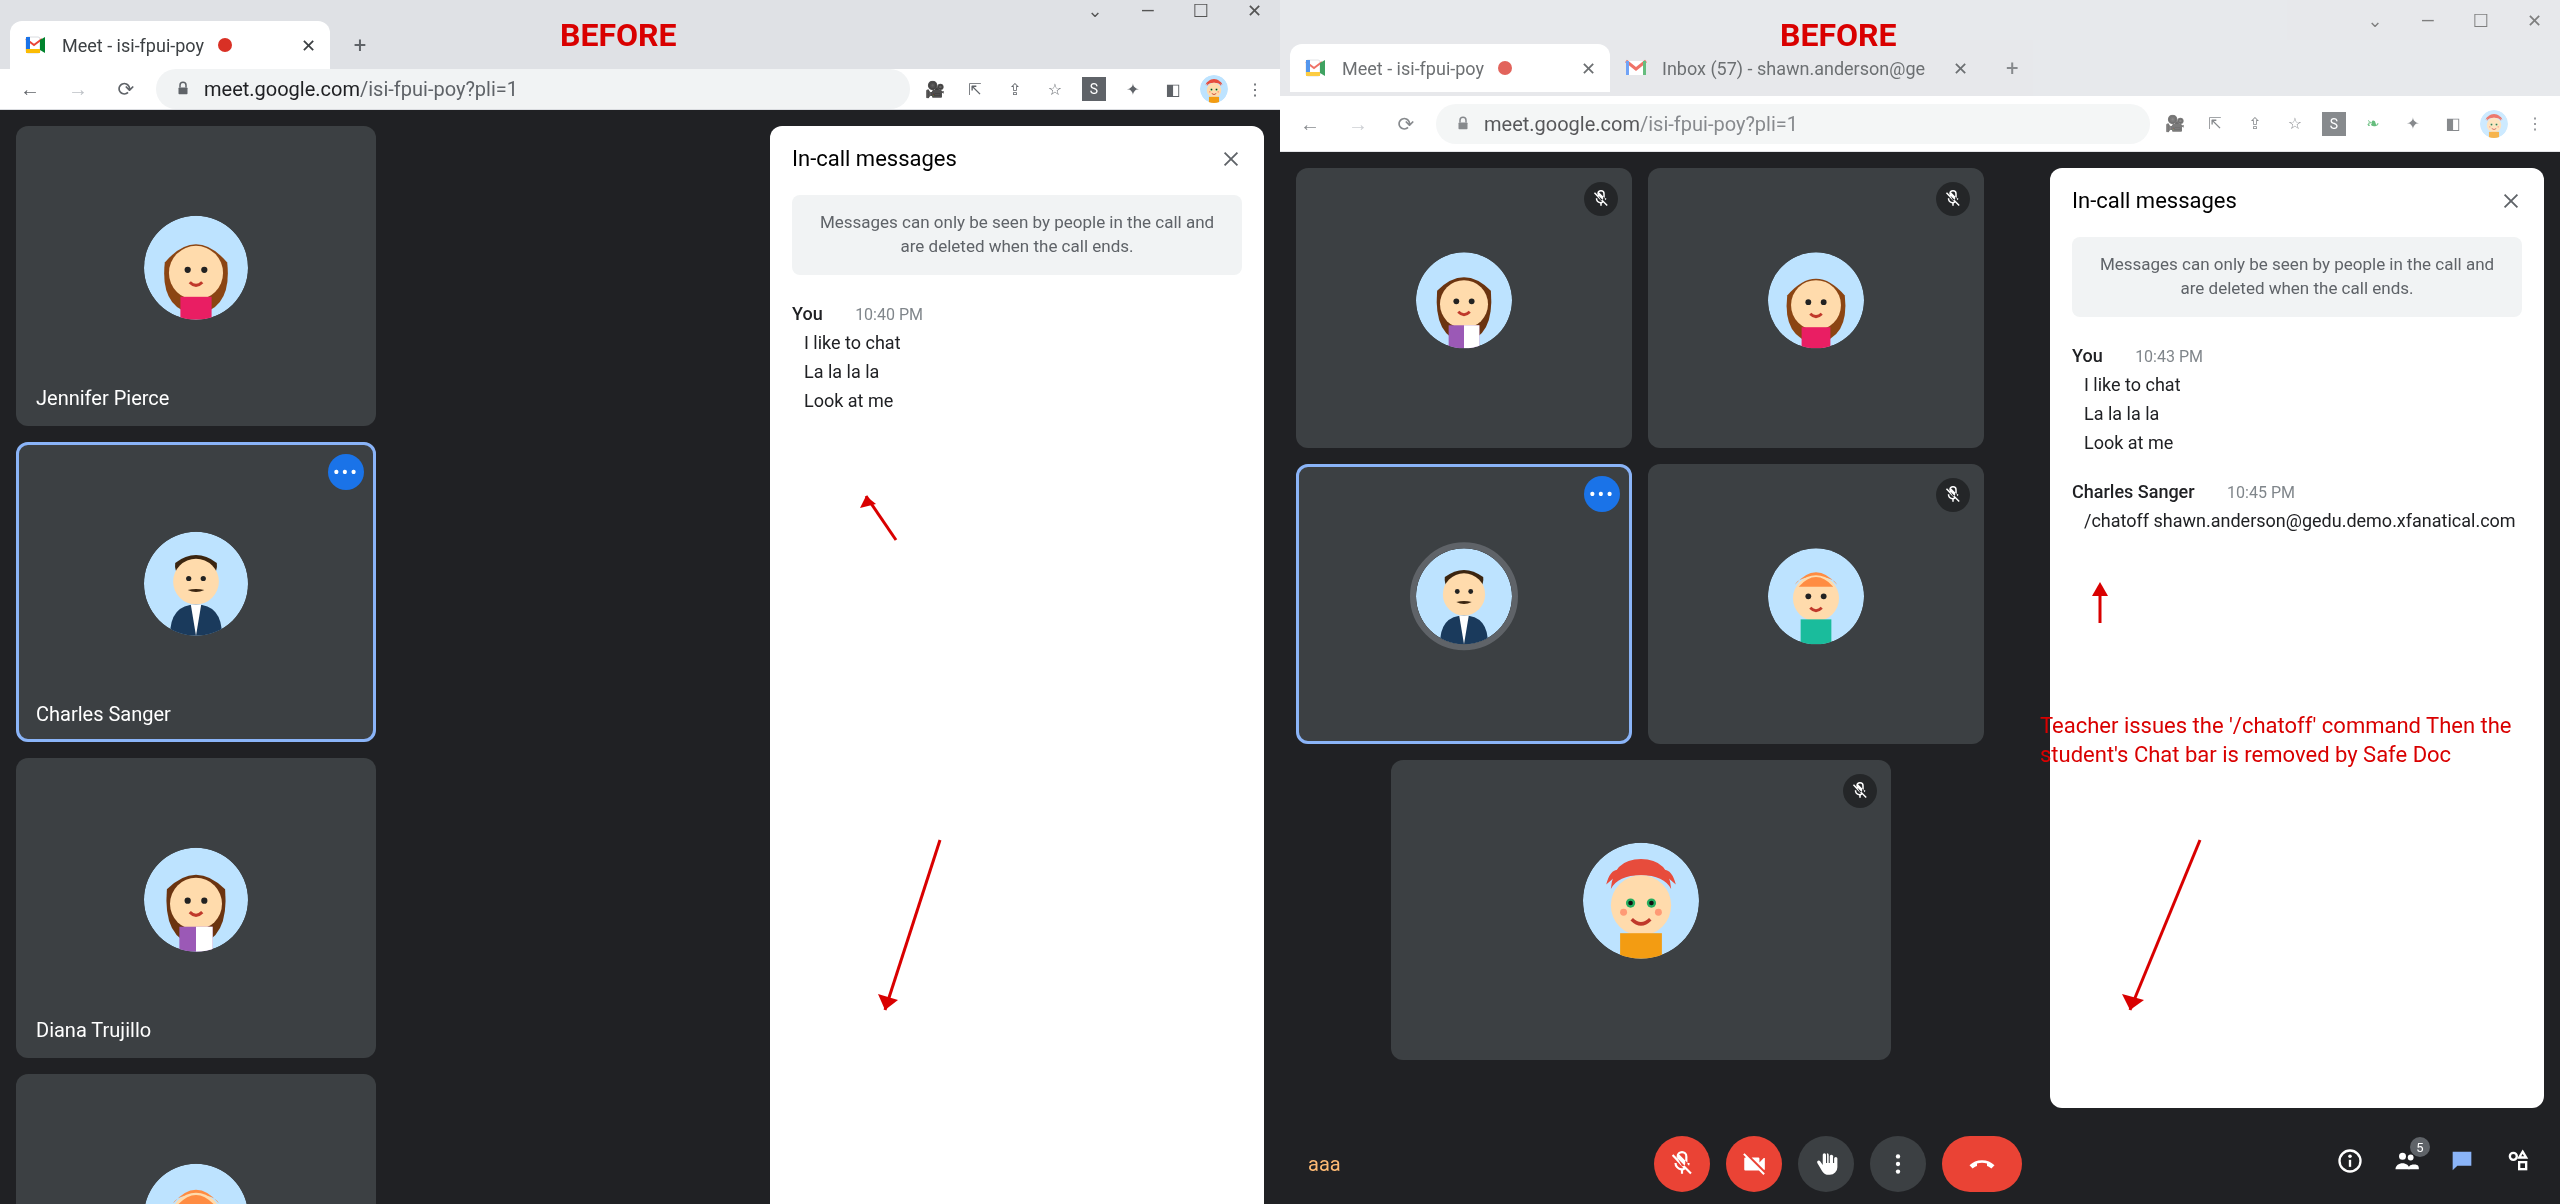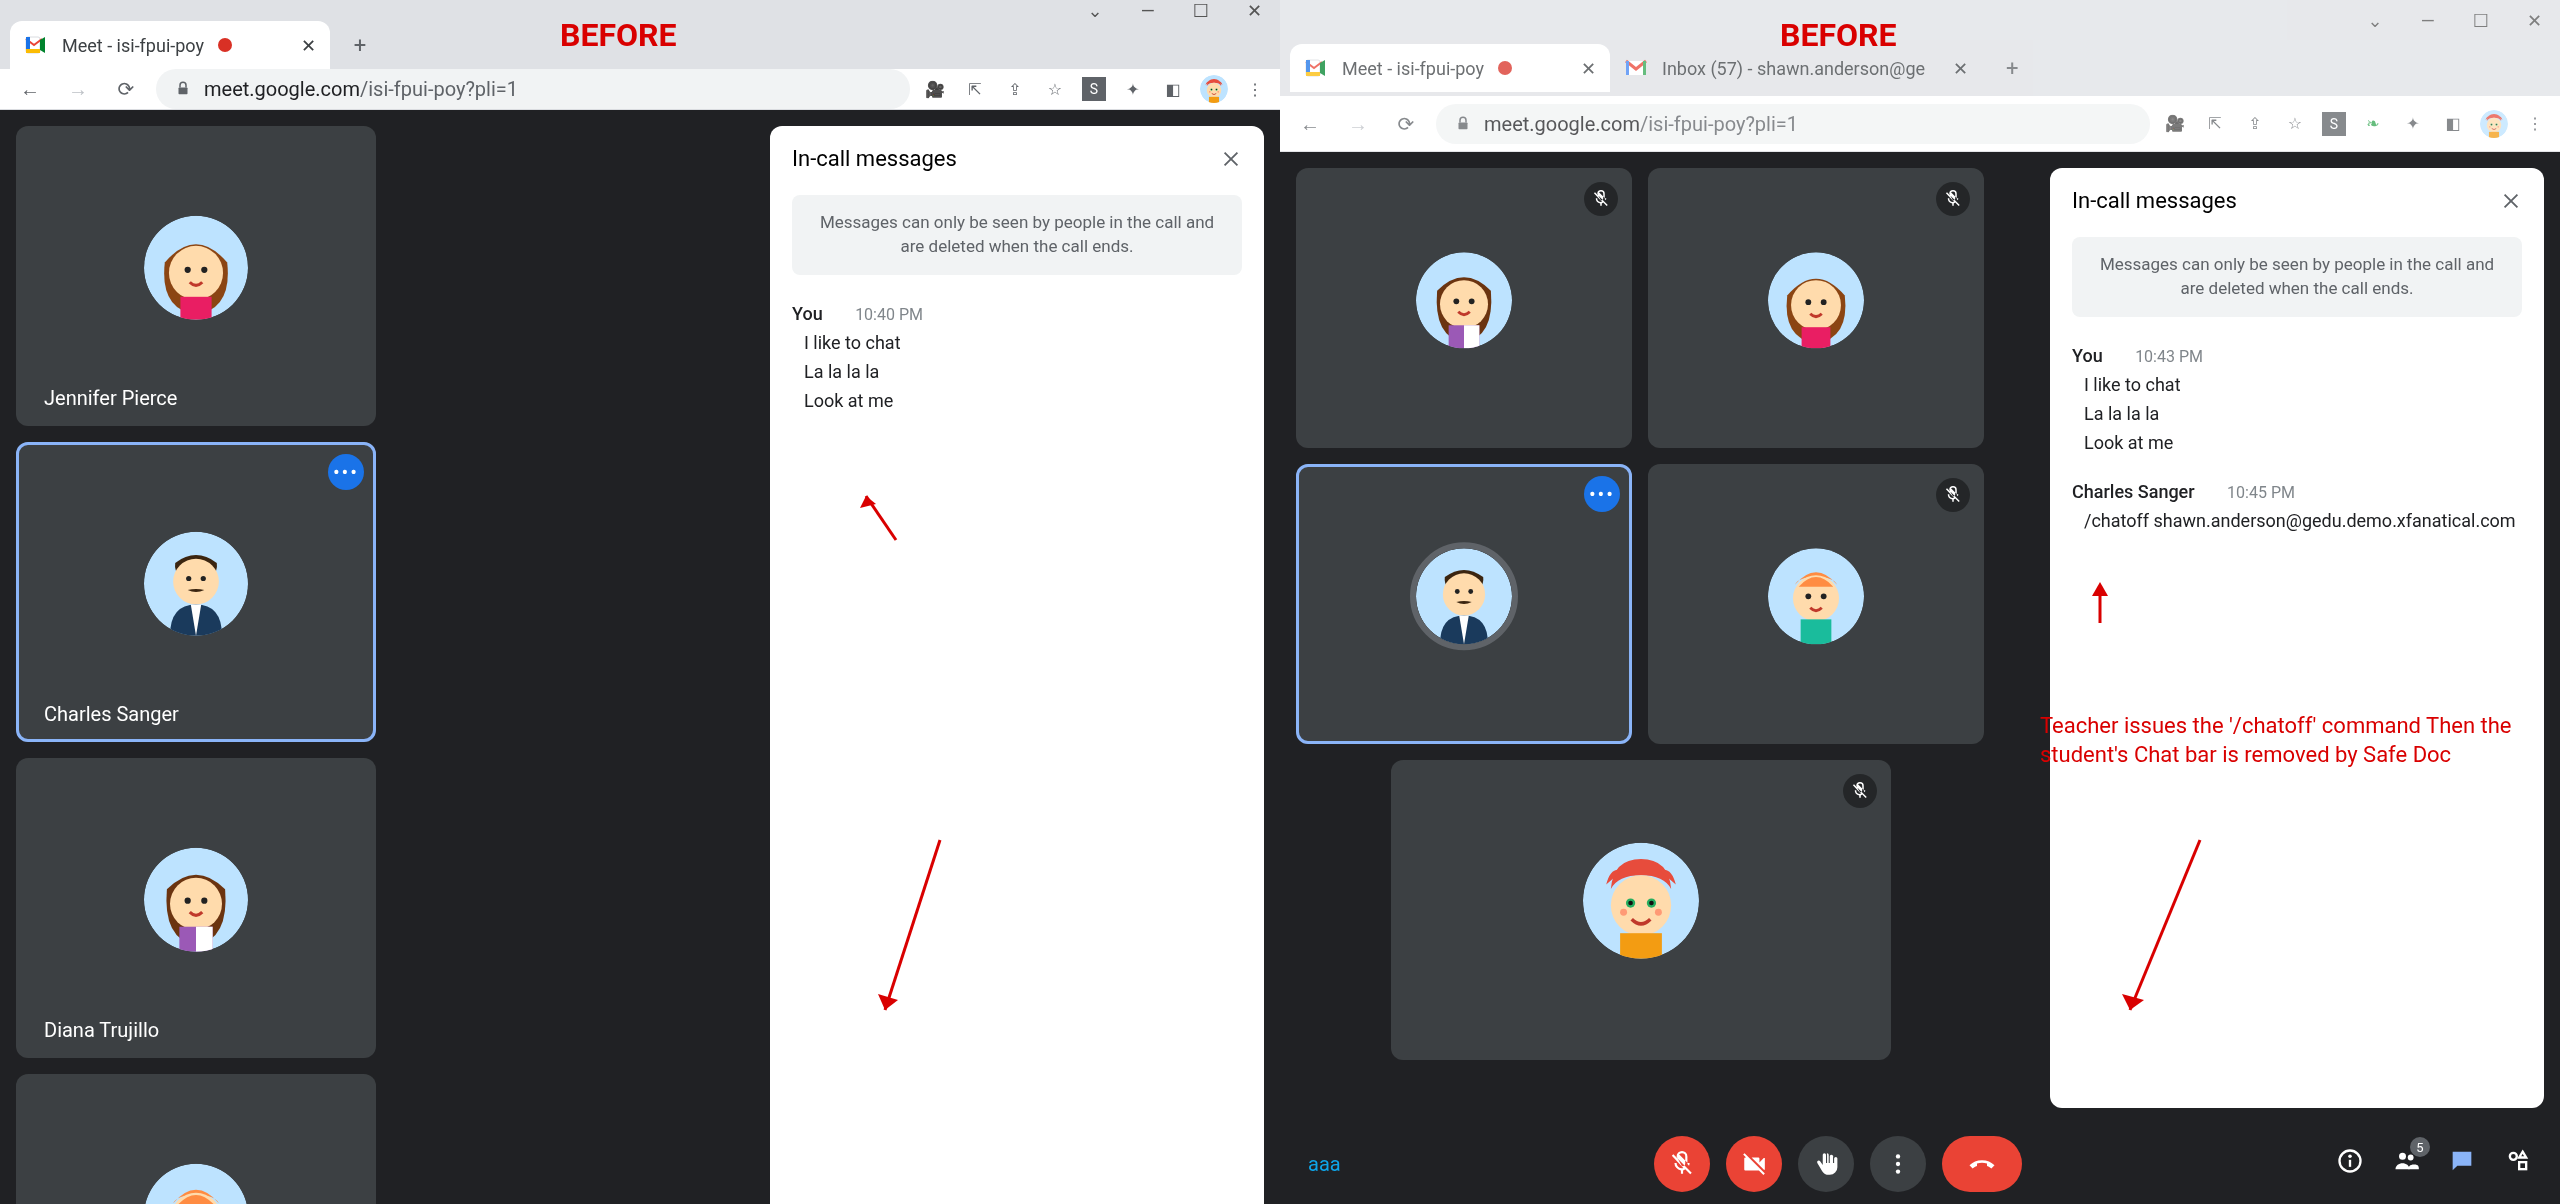--- a/index.html
+++ b/index.html
@@ -30,36 +30,36 @@
 .omni-icons .ext { width: 26px; height: 26px; display: flex; align-items: center; justify-content: center; color: #5f6368; }
 .ext.square { background: #5f6368; color: #fff; font-size: 14px; width: 24px; height: 24px; }
 .avatar-sm { width: 28px; height: 28px; border-radius: 50%; }
 
 
 .meet-body { flex: 1; background: #202124; display: flex; }
 .video-grid { flex: 1; padding: 16px; display: flex; gap: 16px; flex-wrap: wrap; align-content: flex-start; }
 .tile { background: #3c4043; border-radius: 12px; display: flex; flex-direction: column; justify-content: flex-end; position: relative; }
 .tile.active { outline: 3px solid #8ab4f8; outline-offset: -3px; }
 .tile .av { position: absolute; top: 50%; left: 50%; transform: translate(-50%, -58%); border-radius: 50%; }
-.tile .name { color: #fff; font-size: 20px; padding: 16px 28px; }
+.tile .name { color: #fff; font-size: 20px; padding: 16px 20px; }
 .tile-dots { position: absolute; top: 12px; right: 12px; width: 36px; height: 36px; border-radius: 50%; background: #1a73e8; color: #fff; display: flex; align-items: center; justify-content: center; font-size: 20px; letter-spacing: 2px; }
 .tile-mute { position: absolute; top: 14px; right: 14px; width: 34px; height: 34px; border-radius: 50%; background: rgba(0,0,0,0.4); display: flex; align-items: center; justify-content: center; }
 
 
 .chat-panel { width: 494px; margin: 16px 16px 16px 4px; background: #fff; border-radius: 12px; display: flex; flex-direction: column; padding: 20px 22px; }
 .chat-head { display: flex; justify-content: space-between; align-items: center; font-size: 22px; }
 .chat-notice { background: #f1f3f4; border-radius: 8px; padding: 16px 24px; margin-top: 24px; text-align: center; font-size: 17px; color: #5f6368; line-height: 1.4; }
 .msg-block { margin-top: 28px; font-size: 18px; color: #202124; }
 .msg-sender { font-weight: 500; display: inline; }
 .msg-time { color: #80868b; font-size: 16px; margin-left: 28px; }
 .msg-line { margin-top: 8px; margin-left: 12px; }
 
 
 .bottombar { height: 80px; background: #202124; display: flex; align-items: center; padding: 0 28px; justify-content: space-between; }
-.bb-left { color: #0ea5e9; font-size: 20px; }
+.bb-left { color: #fdba74; font-size: 20px; }
 .bb-center { display: flex; gap: 16px; }
 .bb-right { display: flex; gap: 28px; align-items: center; }
 .ctrl { width: 56px; height: 56px; border-radius: 50%; background: #3c4043; display: flex; align-items: center; justify-content: center; color: #fff; font-size: 22px; cursor: pointer; }
 .ctrl.red { background: #ea4335; }
 .ctrl.hang { width: 80px; border-radius: 28px; background: #ea4335; }
 .bb-icon { color: #fff; font-size: 24px; position: relative; cursor: pointer; }
 .bb-icon.blue { color: #8ab4f8; }
 .badge { position: absolute; top: -10px; right: -10px; background: #5f6368; color: #fff; font-size: 13px; width: 20px; height: 20px; border-radius: 50%; display: flex; align-items: center; justify-content: center; }
 .muted .tab-strip, .muted .window-controls, .muted .omnibar { opacity: 0.75; }
 </style>

